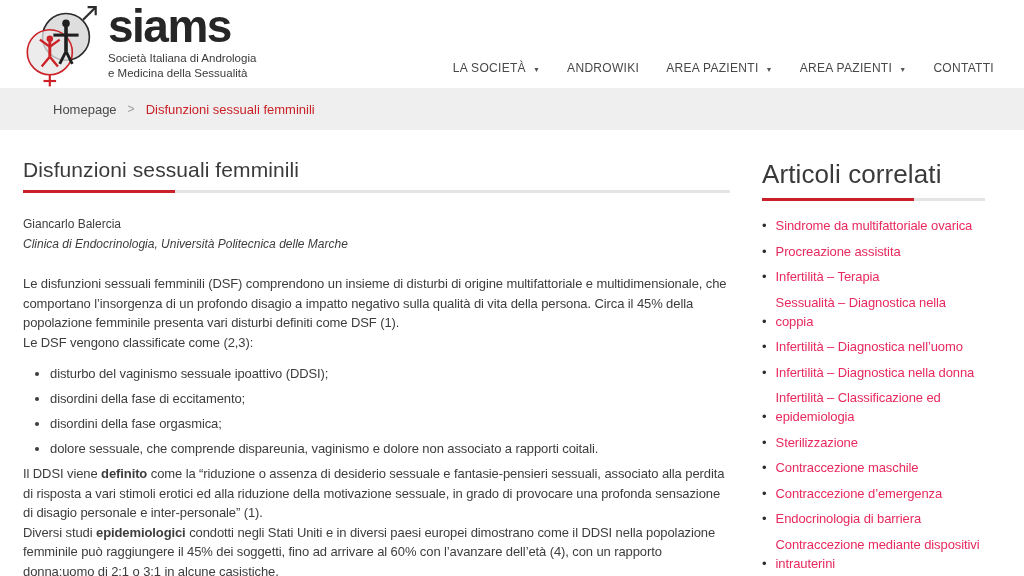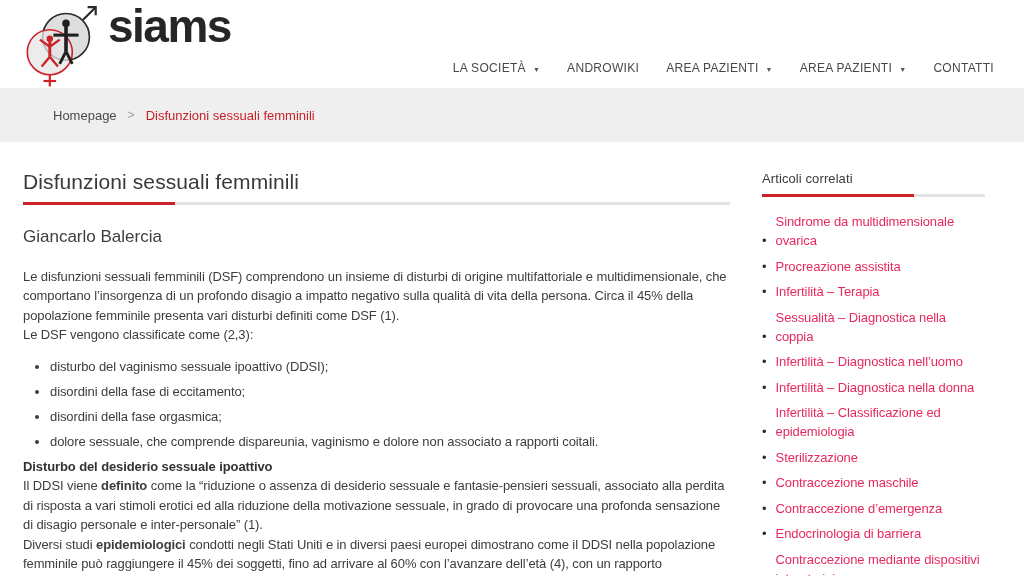--- a/index.html
+++ b/index.html
@@ -33,45 +33,45 @@
   .nav { display: flex; align-items: center; gap: 27px; margin-top: 48px; }
   .nav-item {
     font-size: 12px; letter-spacing: 0.3px; color: #484848;
     text-decoration: none; cursor: pointer; white-space: nowrap;
     display: inline-flex; align-items: center;
   }
   .caret { font-size: 7px; color: #555; margin-left: 7px; transform: translateY(0.5px); }
 
   
   .breadcrumb-bar {
-    height: 54px; background: #efefef;
+    height: 42px; background: #efefef;
     display: flex; align-items: center;
     padding-left: 53px; font-size: 13px;
   }
   .crumb-home { color: #4a4a4a; cursor: pointer; }
   .crumb-sep { color: #9a9a9a; margin: 0 11px; font-size: 12px; }
   .crumb-current { color: #c92127; }
 
   
   .main-wrap { display: flex; padding: 28px 39px 0 23px; gap: 32px; }
   .article { width: 707px; flex: none; }
   .sidebar { width: 223px; flex: none; }
 
   h1.page-title {
     margin: 0 0 8px; font-size: 21px; font-weight: 500;
     color: #3a3a3a; letter-spacing: 0.1px;
   }
   h2.sidebar-title {
-    margin: 1px 0 8px; font-size: 13px; font-weight: 500;
+    margin: 1px 0 8px; font-size: 26px; font-weight: 500;
     color: #3a3a3a; letter-spacing: 0.1px;
   }
   .rule { height: 3px; background: #e4e4e4; position: relative; }
   .rule .red-seg { position: absolute; left: 0; top: 0; height: 3px; width: 152px; background: #c92127; }
 
-  .author-block { margin-top: 22px; font-size: 17px; line-height: 19.5px; color: #3d3d3d; }
+  .author-block { margin-top: 22px; font-size: 12px; line-height: 19.5px; color: #3d3d3d; }
   .affiliation { font-style: italic; }
 
   .body-text { margin-top: 20px; font-size: 13px; line-height: 19.5px; letter-spacing: -0.1px; }
   .body-par { margin: 0; white-space: pre-line; }
   .body-heading { margin: 0; font-weight: 700; color: #333; }
   ul.body-list { margin: 12px 0 4px; padding-left: 27px; }
   ul.body-list li { margin-bottom: 5.5px; }
 
   ul.rel-list { list-style: none; margin: 15px 0 0; padding: 0; }
   li.rel-item {
@@ -106,20 +106,24 @@
 
       <circle cx="42" cy="41" r="3.6" fill="#cc2127"></circle>
       <line x1="42" y1="44" x2="42" y2="61" stroke="#cc2127" stroke-width="3.2"></line>
       <line x1="42" y1="50" x2="31" y2="42" stroke="#cc2127" stroke-width="2.6"></line>
       <line x1="42" y1="50" x2="53" y2="42" stroke="#cc2127" stroke-width="2.6"></line>
       <line x1="42" y1="61" x2="33" y2="72" stroke="#cc2127" stroke-width="2.6"></line>
       <line x1="42" y1="61" x2="51" y2="72" stroke="#cc2127" stroke-width="2.6"></line>
     </svg>
     <div class="logo-text">
       <div class="logo-name">siams</div>
+      <div class="logo-tagline">
+        <div>Società Italiana di Andrologia</div>
+        <div>e Medicina della Sessualità</div>
+      </div>
     </div>
   </div>
   <nav class="nav">
       <a class="nav-item">
         <span>LA SOCIETÀ</span>
         <span class="caret">▼</span>
       </a>
       <a class="nav-item">
         <span>ANDROWIKI</span>
       </a>
@@ -146,47 +150,47 @@
 <div class="main-wrap">
 
   <div class="article">
     <h1 class="page-title">Disfunzioni sessuali femminili</h1>
     <div class="rule">
         <span class="red-seg"></span>
       </div>
 
     <div class="author-block">
       <div>Giancarlo Balercia</div>
+      <div class="affiliation">Clinica di Endocrinologia, Università Politecnica delle Marche</div>
     </div>
 
     <div class="body-text">
         <p class="body-par"><span>Le disfunzioni sessuali femminili (DSF) comprendono un insieme di disturbi di origine multifattoriale e multidimensionale, che comportano l’insorgenza di un profondo disagio a impatto negativo sulla qualità di vita della persona. Circa il 45% della popolazione femminile presenta vari disturbi definiti come DSF (1).
 Le DSF vengono classificate come (2,3):</span></p>
         <ul class="body-list">
           <li>disturbo del vaginismo sessuale ipoattivo (DDSI);</li>
           <li>disordini della fase di eccitamento;</li>
           <li>disordini della fase orgasmica;</li>
           <li>dolore sessuale, che comprende dispareunia, vaginismo e dolore non associato a rapporti coitali.</li>
         </ul>
-        <p class="body-heading"><b>Disturbo del desiderio sessuale ipoattivo</b></p>
         <p class="body-par"><span>Il DDSI viene </span><b>definito</b><span> come la “riduzione o assenza di desiderio sessuale e fantasie-pensieri sessuali, associato alla perdita di risposta a vari stimoli erotici ed alla riduzione della motivazione sessuale, in grado di provocare una profonda sensazione di disagio personale e inter-personale” (1).
 Diversi studi </span><b>epidemiologici</b><span> condotti negli Stati Uniti e in diversi paesi europei dimostrano come il DDSI nella popolazione femminile può raggiungere il 45% dei soggetti, fino ad arrivare al 60% con l’avanzare dell’età (4), con un rapporto donna:uomo di 2:1 o 3:1 in alcune casistiche.
 L’</span></p>
       </div>
   </div>
 
   <div class="sidebar">
     <h2 class="sidebar-title">Articoli correlati</h2>
     <div class="rule">
         <span class="red-seg"></span>
       </div>
     <ul class="rel-list">
         <li class="rel-item">
           <span class="rel-dot">•</span>
-          <a class="rel-link">Sindrome da multidimensionale ovarica</a>
+          <a class="rel-link">Sindrome da multifattoriale ovarica</a>
         </li>
         <li class="rel-item">
           <span class="rel-dot">•</span>
           <a class="rel-link">Procreazione assistita</a>
         </li>
         <li class="rel-item">
           <span class="rel-dot">•</span>
           <a class="rel-link">Infertilità – Terapia</a>
         </li>
         <li class="rel-item">

